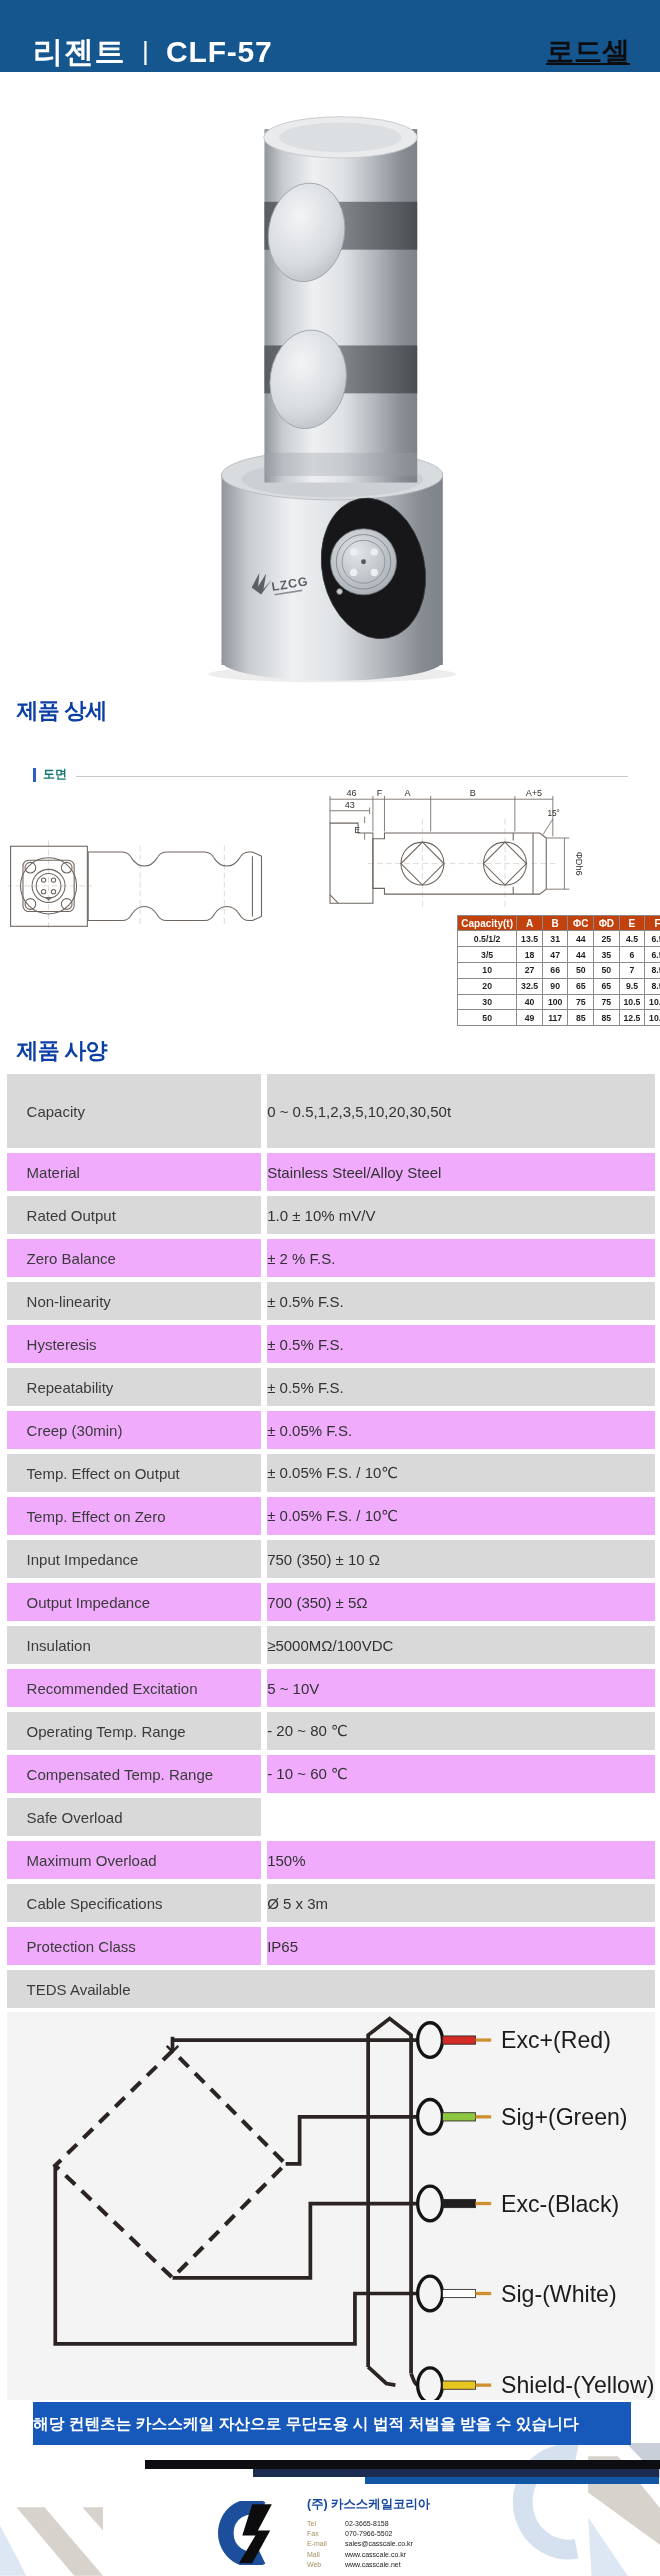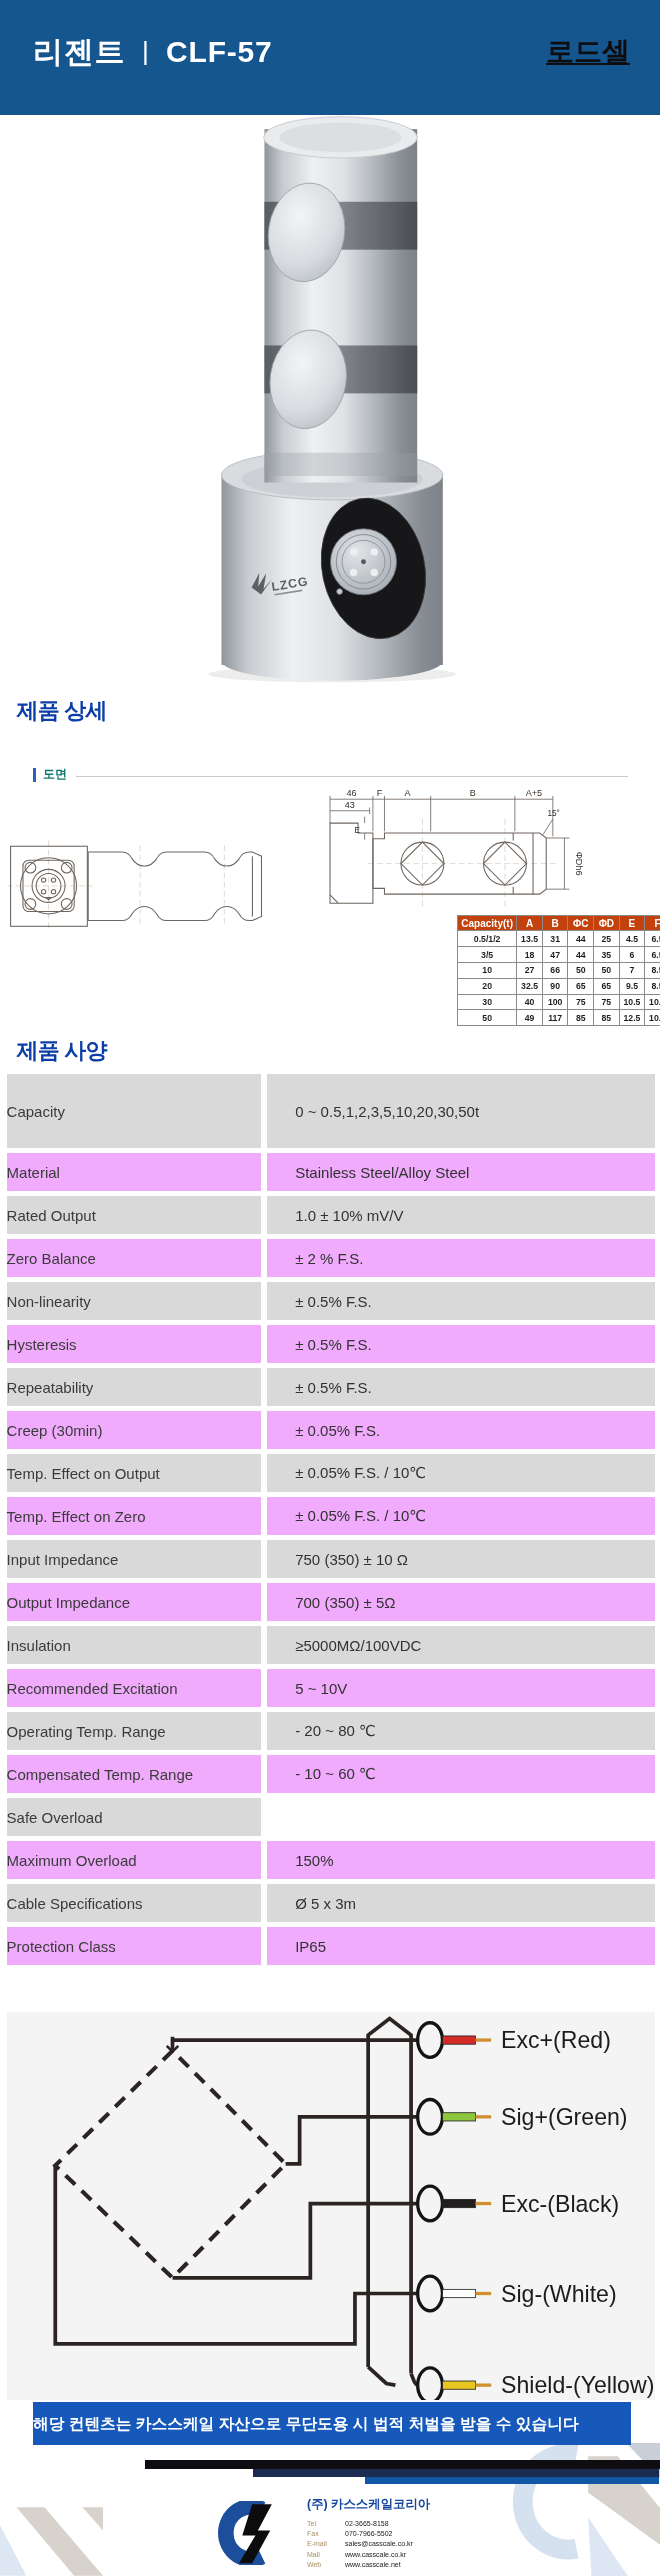--- a/index.html
+++ b/index.html
@@ -1,38 +1,38 @@
 <!DOCTYPE html>
 <html style="font-size:13.2px"><head>
 <meta charset="utf-8">
 <style>
   html,body{margin:0;padding:0;background:#fff}
   .page{position:relative;width:661px;height:2576px;background:#fff;overflow:hidden;
         font-family:"Liberation Sans","DejaVu Sans",sans-serif}
   
-  .topbar{position:absolute;left:0;top:0;width:661px;height:115px;background:#15568f}
+  .topbar{position:absolute;left:0;top:0;width:661px;height:72px;background:#15568f}
   .brand{position:absolute;left:33px;top:0;line-height:103px;color:#fff;font-size:30px;font-weight:bold;letter-spacing:0.8px;white-space:nowrap}
   .brand .sep{margin:0 16.5px;font-weight:normal;font-size:26.4px;position:relative;top:-1.7px}
   .category{position:absolute;right:31px;top:0;line-height:103px;color:#0d0d10;font-size:28px;font-weight:bold;text-decoration:underline}
   
   .sec-title{position:absolute;left:16.5px;margin:0;color:#0b3ea6;font-size:22px;font-weight:bold;letter-spacing:-0.8px}
   .subhead{position:absolute;left:33px;top:766px;height:18px}
   .subhead .bluebar{display:inline-block;width:3.3px;height:14px;background:#2c5fc4;vertical-align:middle;margin-right:6.6px}
   .subhead .sublabel{font-size:12px;font-weight:600;color:#0f766e;vertical-align:middle}
   .subrule{position:absolute;left:76px;top:776px;width:552px;height:0;border-top:1.7px solid #c9c9c9}
   
   #cap-table{position:absolute;left:457px;top:915px;border-collapse:collapse;font-size:8.7px;color:#1f1f1f;text-align:center;background:#fff}
   #cap-table th{background:#c2410c;color:#fff;font-weight:bold;border:0.8px solid #8a8a8a;padding:1.7px 3.3px;font-size:10px}
   #cap-table td{border:0.8px solid #8a8a8a;padding:0.8px 3.3px;height:13.2px;min-width:18px;font-weight:600}
   
   #spec-rows{position:absolute;left:6.6px;top:1074px;width:648px}
   .spec-row{display:flex;margin-bottom:5px;height:38px}
   .spec-row.tall{height:74px}
-  .spec-label{width:254px;margin-right:6.6px;box-sizing:border-box;display:flex;align-items:center;font-size:15px;color:#3b3b3b}
-  .spec-value{flex:1;padding-left:28px;box-sizing:border-box;display:flex;align-items:center;font-size:15px;color:#323232}
+  .spec-label{width:254px;margin-right:6.6px;padding-left:20px;box-sizing:border-box;display:flex;align-items:center;font-size:15px;color:#3b3b3b}
+  .spec-value{flex:1;box-sizing:border-box;display:flex;align-items:center;font-size:15px;color:#323232}
   .shade-a .spec-label,.shade-a .spec-value,.teds.shade-a{background:#d9d9d9}
   .shade-b .spec-label,.shade-b .spec-value,.teds.shade-b{background:#f0abfc}
   .teds{height:38px;display:flex;align-items:center;padding-left:20px;font-size:15px;color:#3b3b3b}
   
   .wiring{position:absolute;left:6.6px;top:2012px;width:648px;height:388px;background:#f4f4f4}
   
   .notice{position:absolute;left:33px;top:2402px;width:598px;height:43px;background:#1659bb;color:#fff;
           font-size:15.7px;font-weight:600;line-height:43px;z-index:3}
   .stripe{position:absolute;z-index:2}
   .s1{left:145px;top:2460px;width:515px;height:9px;background:#0d0d12}
@@ -336,20 +336,21 @@
         <div class="spec-value">150%</div>
       </div>
       <div class="spec-row shade-a">
         <div class="spec-label">Cable Specifications</div>
         <div class="spec-value">Ø 5 x 3m</div>
       </div>
       <div class="spec-row shade-b">
         <div class="spec-label">Protection Class</div>
         <div class="spec-value">IP65</div>
       </div>
+      <div class="teds shade-a">TEDS Available</div>
     </div>
 
   <div class="wiring">
     <svg width="648" height="388" viewBox="0 0 784 470">
       <g fill="none" stroke="#2b2422">
         <path d="M200,47 L58,186 L200,322 L337,184 Z" stroke-width="5" stroke-dasharray="16 11"></path>
         <polyline points="193,41 200,48 207,41" stroke-width="3"></polyline>
         <g stroke-width="4.5">
           <line x1="200" y1="30" x2="200" y2="47"></line>
           <path d="M200,34 H496"></path>

